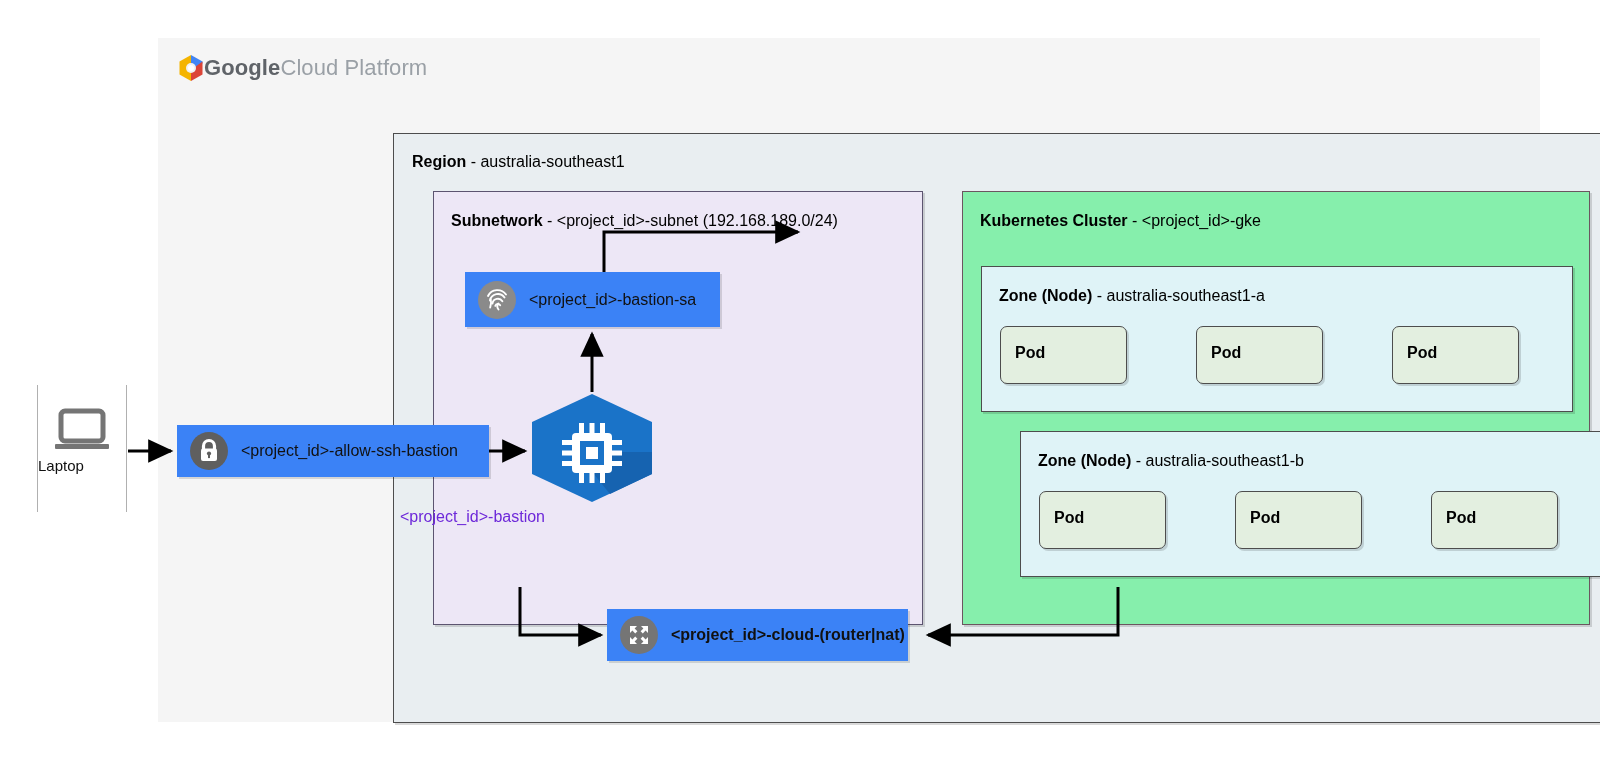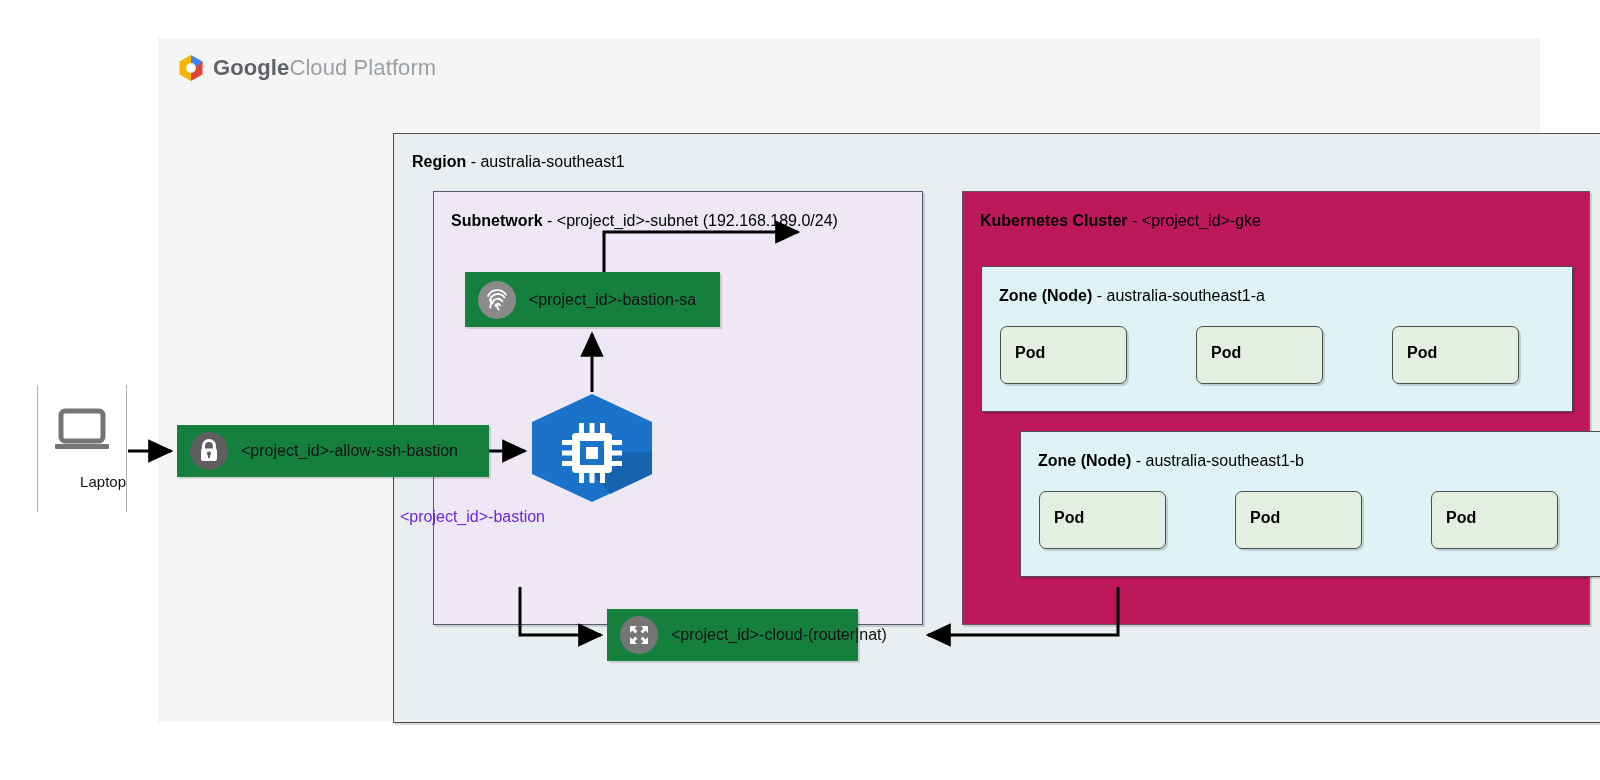--- a/index.html
+++ b/index.html
@@ -29,21 +29,21 @@
     height: 684px;
     background: #f5f5f5;
     border: none;
   }
   .gcp-logo-row {
     position: absolute;
     left: 20px;
     top: 16px;
     display: flex;
     align-items: center;
-    gap: 9px;
+    gap: 0;
   }
   .gcp-hex {
     width: 26px;
     height: 28px;
     position: relative;
   }
   .gcp-wordmark {
     font-size: 22px;
     letter-spacing: 0.1px;
     color: #757575;
@@ -93,21 +93,21 @@
   }
   .subnet-title { left: 17px; top: 20px; }
 
   
   .gke-box {
     position: absolute;
     left: 804px;
     top: 153px;
     width: 628px;
     height: 434px;
-    background: #be185d;
+    background: #86efac;
     border: 1.5px solid #6b5560;
     box-sizing: border-box;
     box-shadow: 2px 2px 0 rgba(0,0,0,0.14);
   }
   .gke-title { left: 17px; top: 20px; }
 
   
   .zone-box {
     position: absolute;
     left: 18px;
@@ -163,30 +163,30 @@
     left: 50%;
     top: 22px;
     transform: translateX(-50%);
     width: 58px;
     height: 48px;
   }
   .laptop-label {
     position: absolute;
     left: 0;
     right: 0;
-    top: 88px;
-    text-align: right;
+    top: 72px;
+    text-align: left;
     font-size: 15px;
     color: #111;
   }
 
   
   .node-card {
     position: absolute;
-    background: #15803d;
+    background: #3b82f6;
     border: none;
     box-shadow: 2px 2px 0 rgba(0,0,0,0.13);
     display: flex;
     align-items: center;
     box-sizing: border-box;
     text-align: right;
   }
   .node-card .icon-circle {
     flex: 0 0 auto;
     width: 38px;
@@ -199,21 +199,21 @@
   .node-card .node-text {
     font-size: 16px;
     color: #111;
     margin-left: 13px;
     margin-right: 14px;
     white-space: nowrap;
   }
 
   .fw-card  { left: 177px; top: 425px; width: 312px; height: 52px; }
   .sa-card  { left: 465px; top: 272px; width: 255px; height: 55px; }
-  .nat-card { left: 607px; top: 609px; width: 251px; height: 52px; }
+  .nat-card { left: 607px; top: 609px; width: 301px; height: 52px; font-weight: bold; }
 
   
   .bastion-wrap {
     position: absolute;
     left: 528px;
     top: 392px;
     width: 128px;
     height: 112px;
   }
   .bastion-label {

